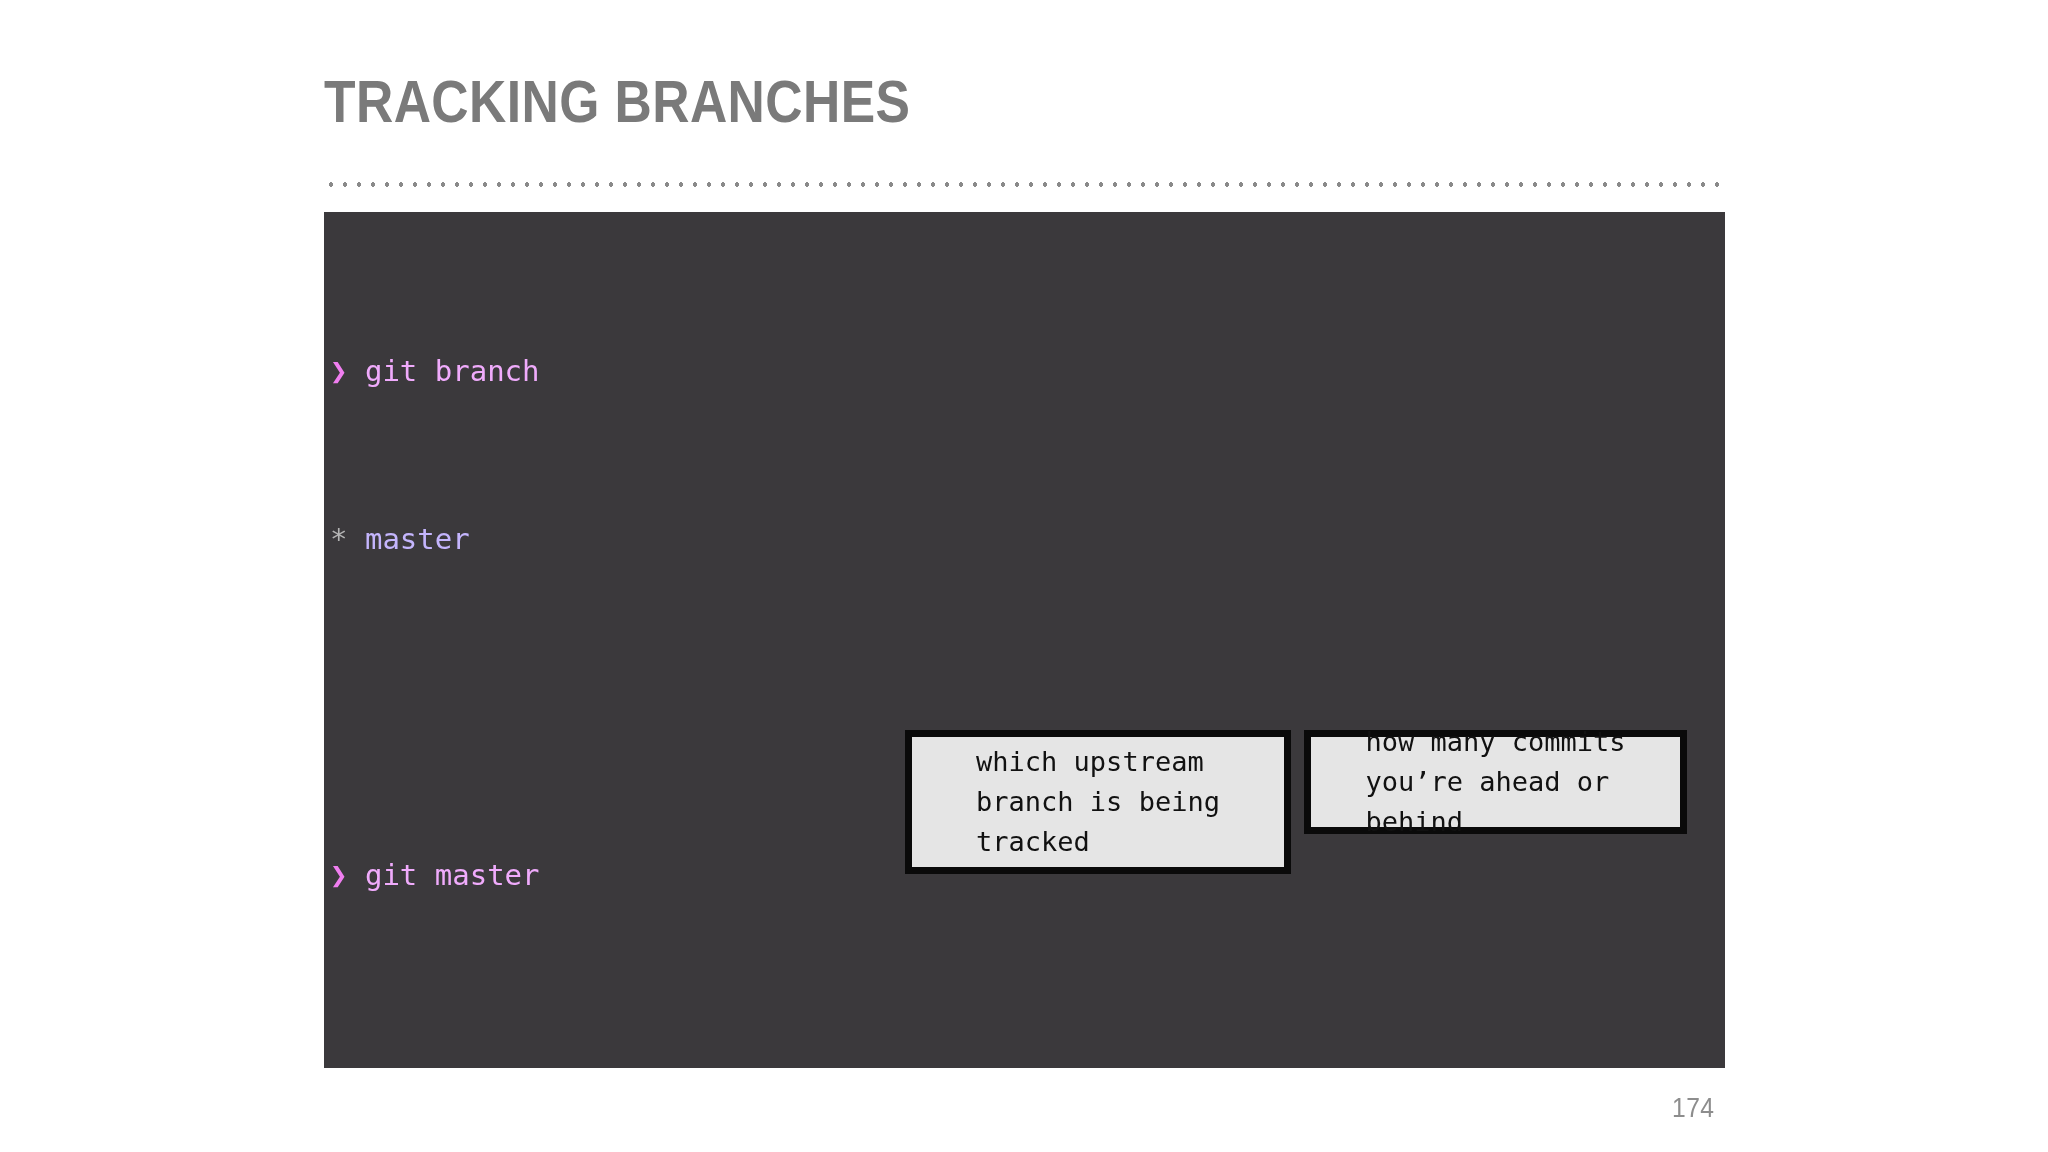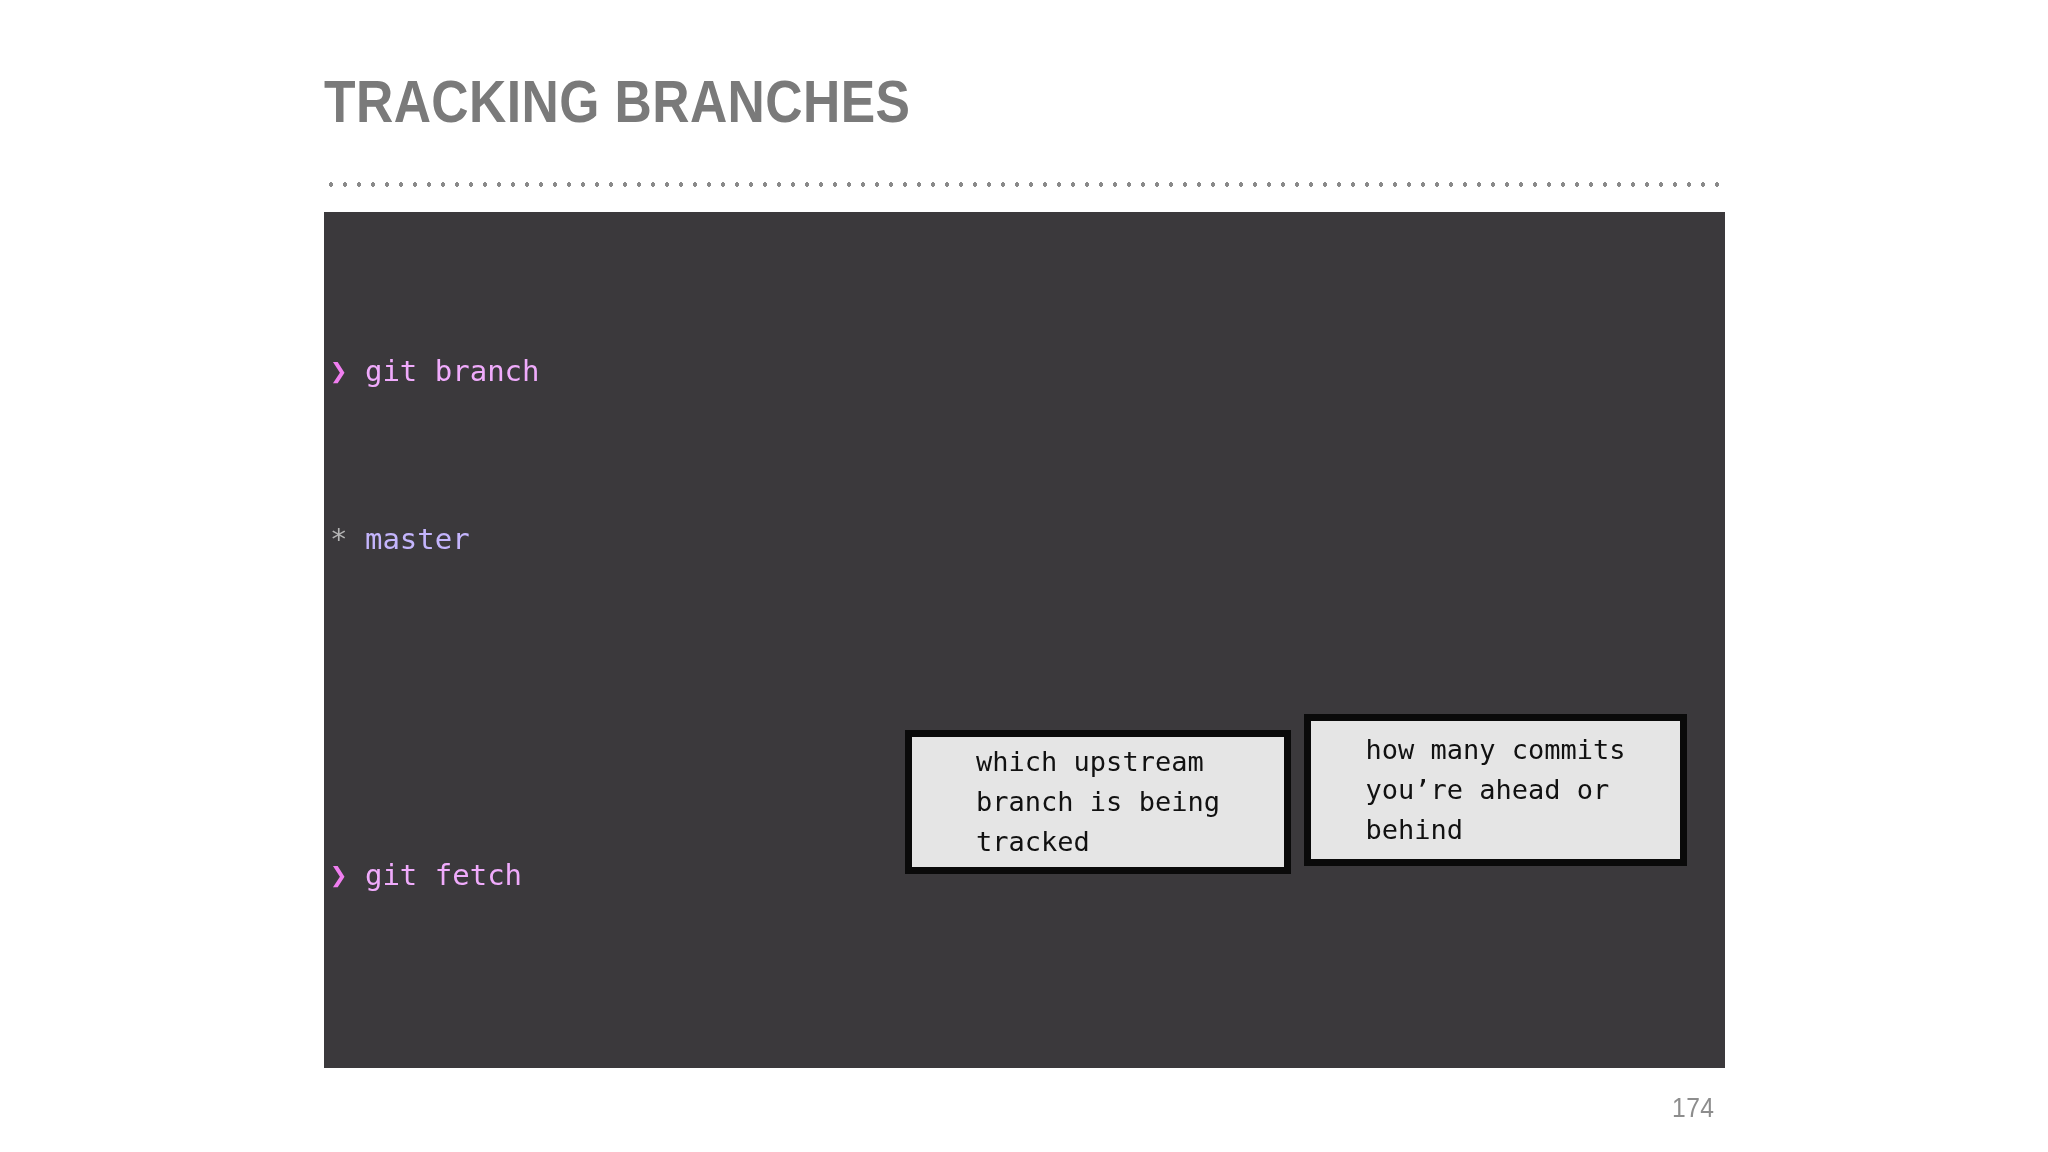--- a/index.html
+++ b/index.html
@@ -91,23 +91,23 @@
     padding: 4px 10px;
   }
   #callout-upstream {
     left: 581px;
     top: 518px;
     width: 386px;
     height: 144px;
   }
   #callout-commits {
     left: 980px;
-    top: 502px;
+    top: 518px;
     width: 383px;
-    height: 152px;
+    height: 104px;
   }
 
   
   .page-number {
     position: absolute;
     left: 1672px;
     top: 1092px;
     font-family: "Liberation Sans Narrow", "Liberation Sans", sans-serif;
     font-size: 28px;
     font-weight: 400;
@@ -126,21 +126,21 @@
 
 <div class="terminal">
   <div class="term-lines">
 
     <div class="term-line"><span class="tok-prompt">❯</span><span class="tok-cmd"> <span>git branch</span></span></div>
 
     <div class="term-line"><span class="tok-star">*</span><span class="tok-green"> <span>master</span></span></div>
 
     <div class="term-line blank">&nbsp;</div>
 
-    <div class="term-line"><span class="tok-prompt">❯</span><span class="tok-cmd"> <span>git fetch</span></span></div>
+    <div class="term-line"><span class="tok-prompt">❯</span><span class="tok-cmd"> <span>git master</span></span></div>
 
     <div class="term-line blank">&nbsp;</div>
 
     
 
     
 
   </div>
 
   <div class="callout" id="callout-upstream">which upstream

